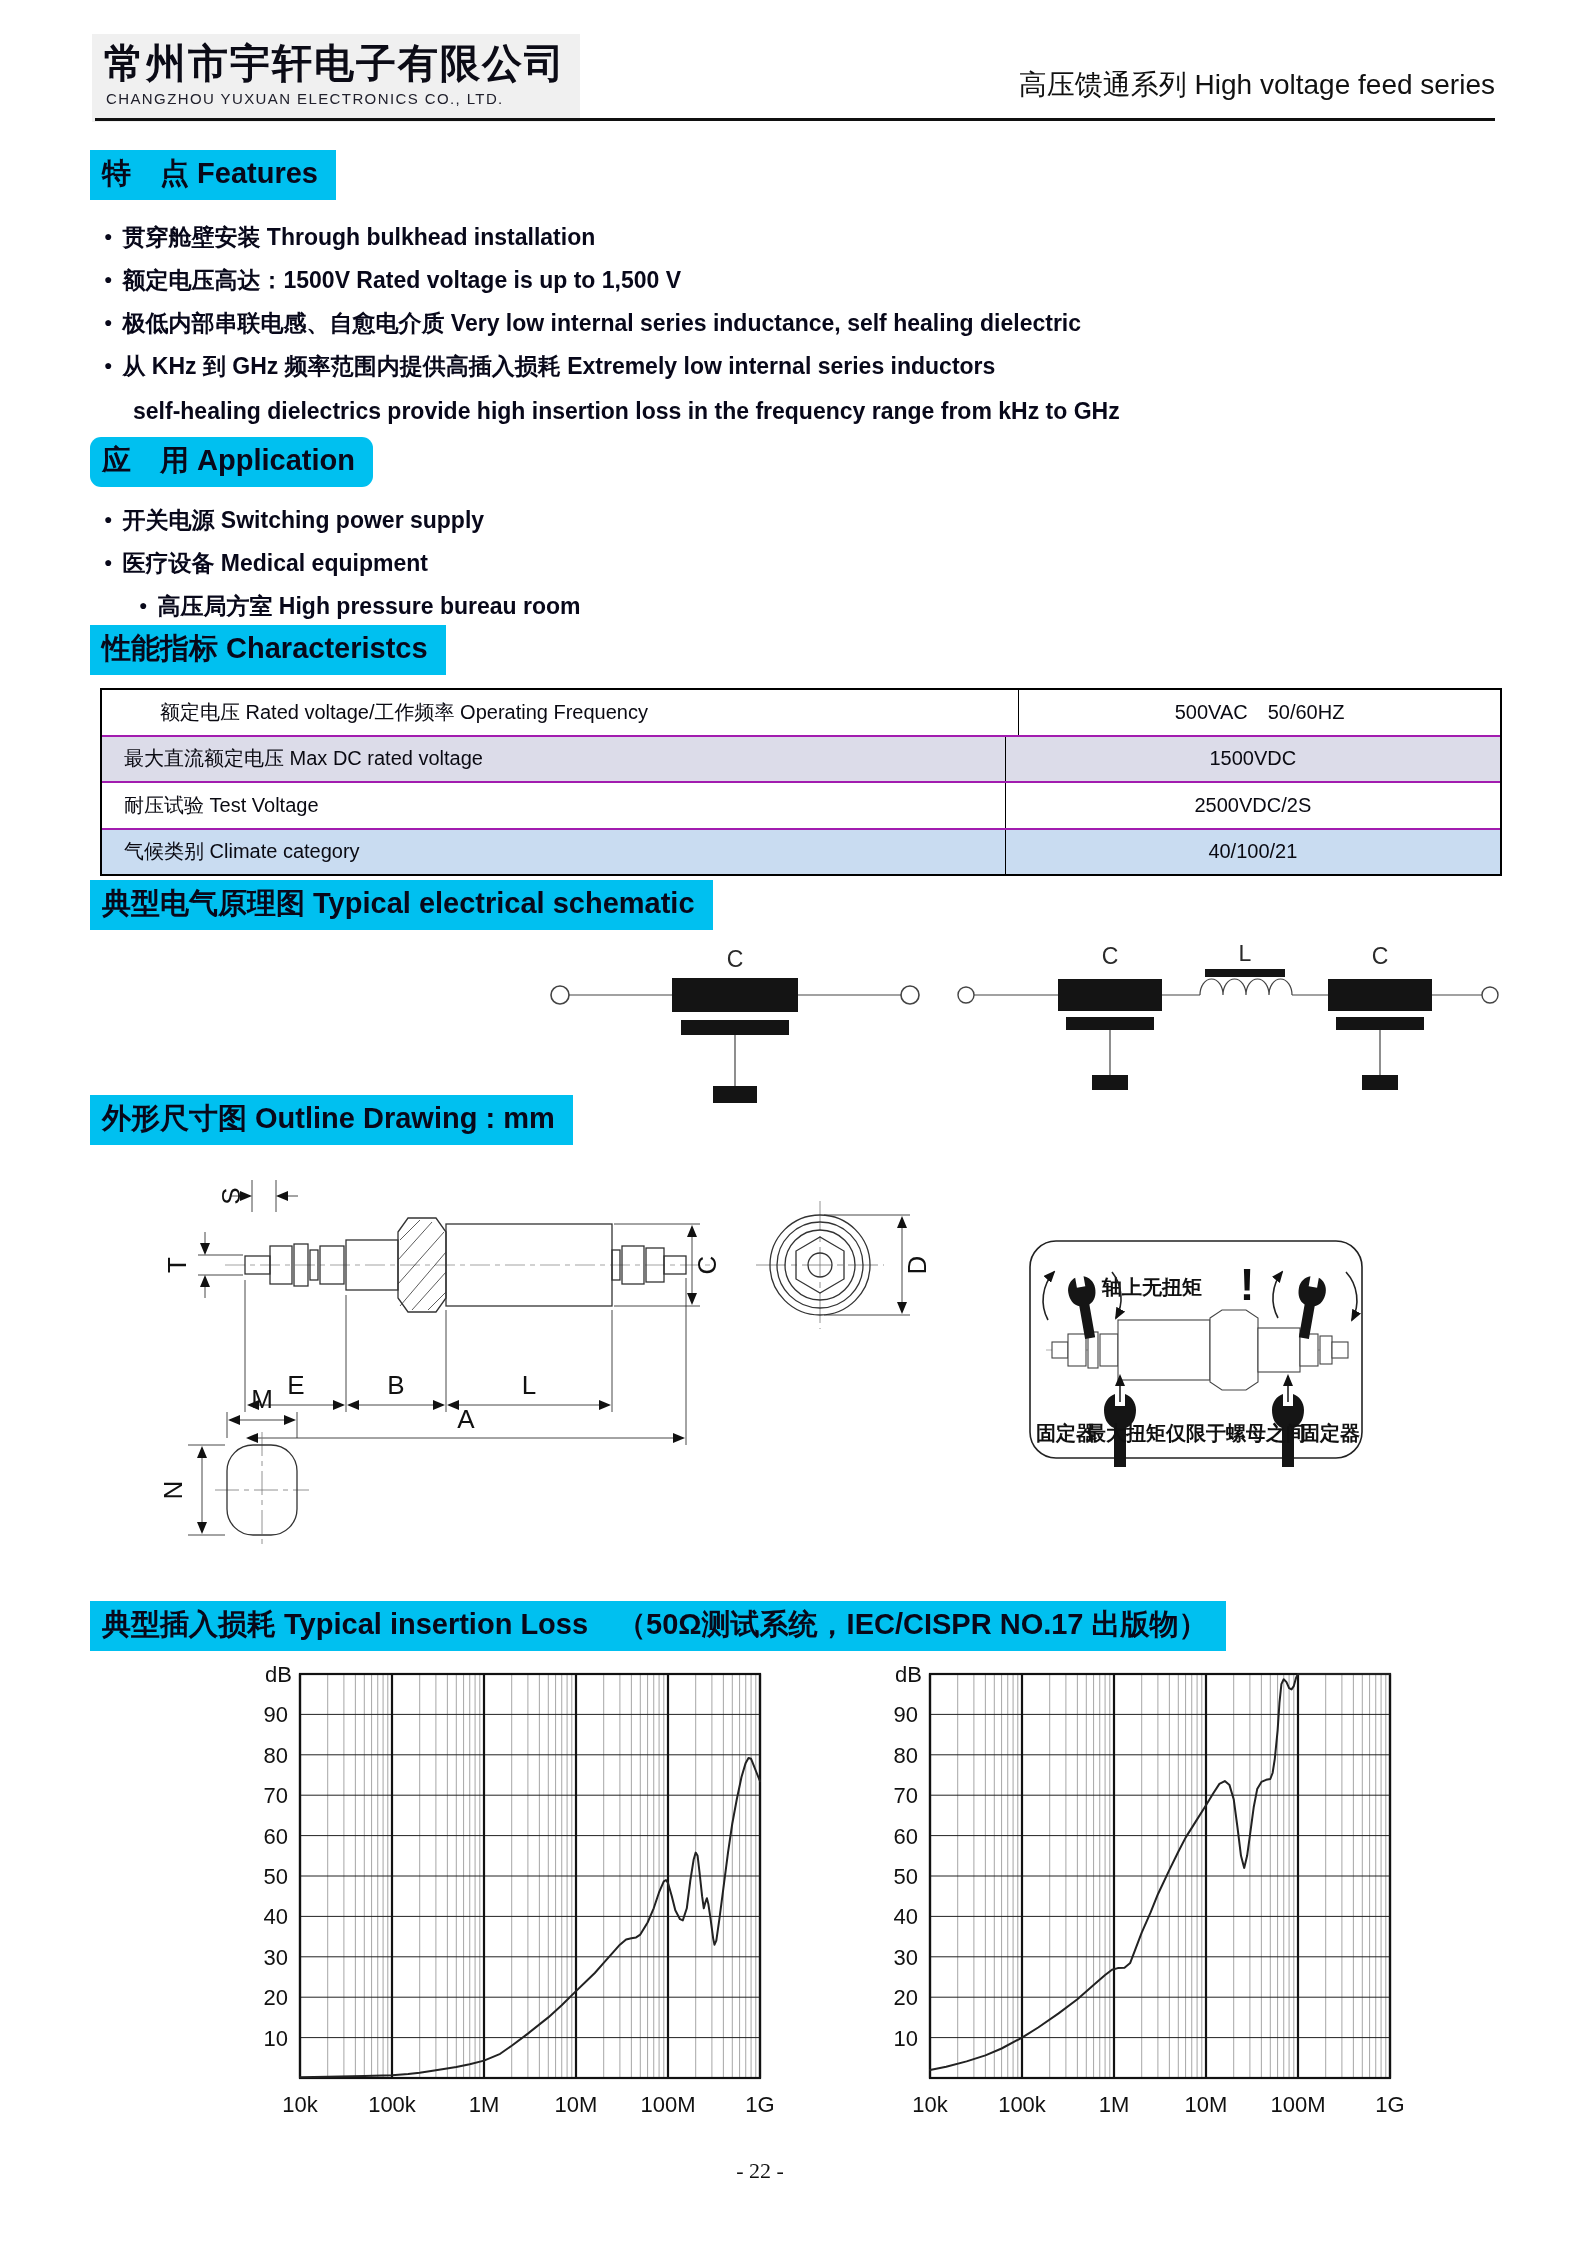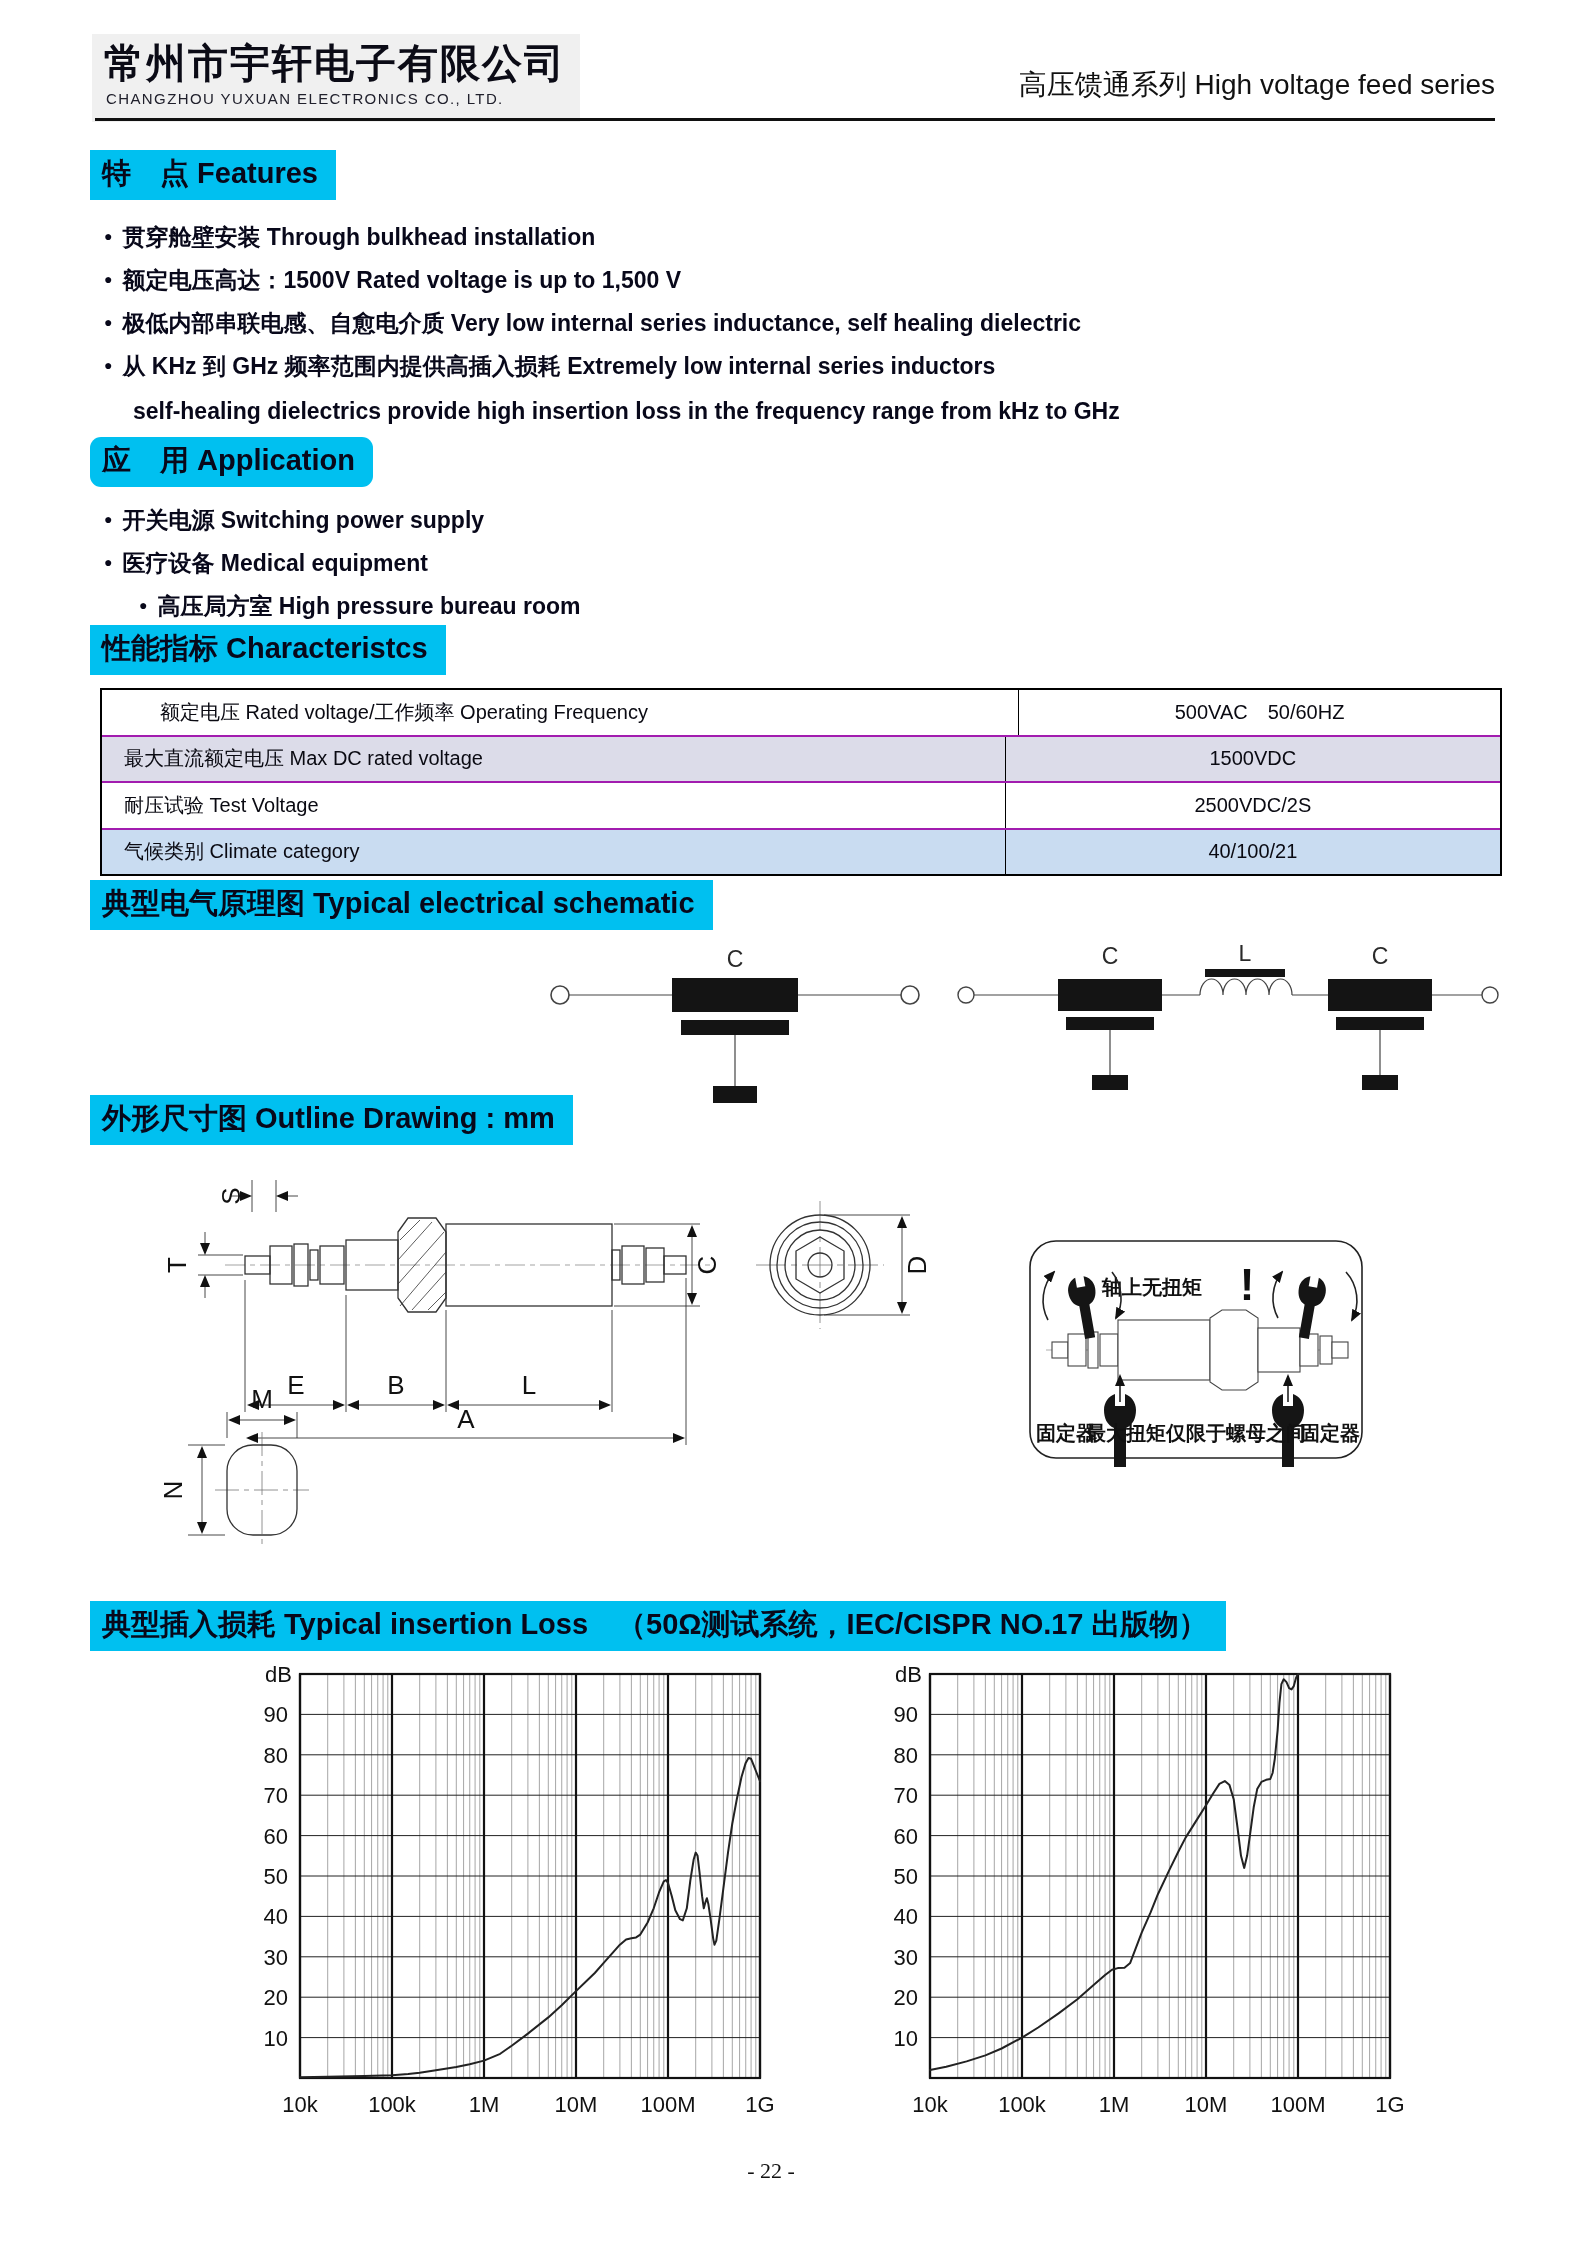--- a/index.html
+++ b/index.html
@@ -32,21 +32,21 @@
   .spec-value{flex:1;display:flex;align-items:center;justify-content:center;font-size:20px;}
   .row-lav{background:#dcdce9;}
   .row-blu{background:#c9dcf1;}
   
   svg text{font-family:"Liberation Sans", sans-serif;}
   .dimtxt{font-size:26px;fill:#111;}
   .schtxt{font-size:23px;fill:#2a2a2a;}
   .insttxt{font-size:20px;fill:#111;font-weight:600;}
   .tick{font-size:22px;fill:#111;}
   
-  .footer{left:11px;top:2158px;width:1520px;text-align:center;font-family:"Liberation Serif", serif;font-size:22px;color:#111;}
+  .footer{left:0;top:2158px;width:1520px;text-align:center;font-family:"Liberation Serif", serif;font-size:22px;color:#111;}
 </style>
 </head>
 <body>
 
 <div class="page">
 
   <div class="abs logo-bg"></div>
   <div class="abs logo-cn">常州市宇轩电子有限公司</div>
   <div class="abs logo-en">CHANGZHOU YUXUAN ELECTRONICS CO., LTD.</div>
   <div class="abs series-title">高压馈通系列 High voltage feed series</div>

